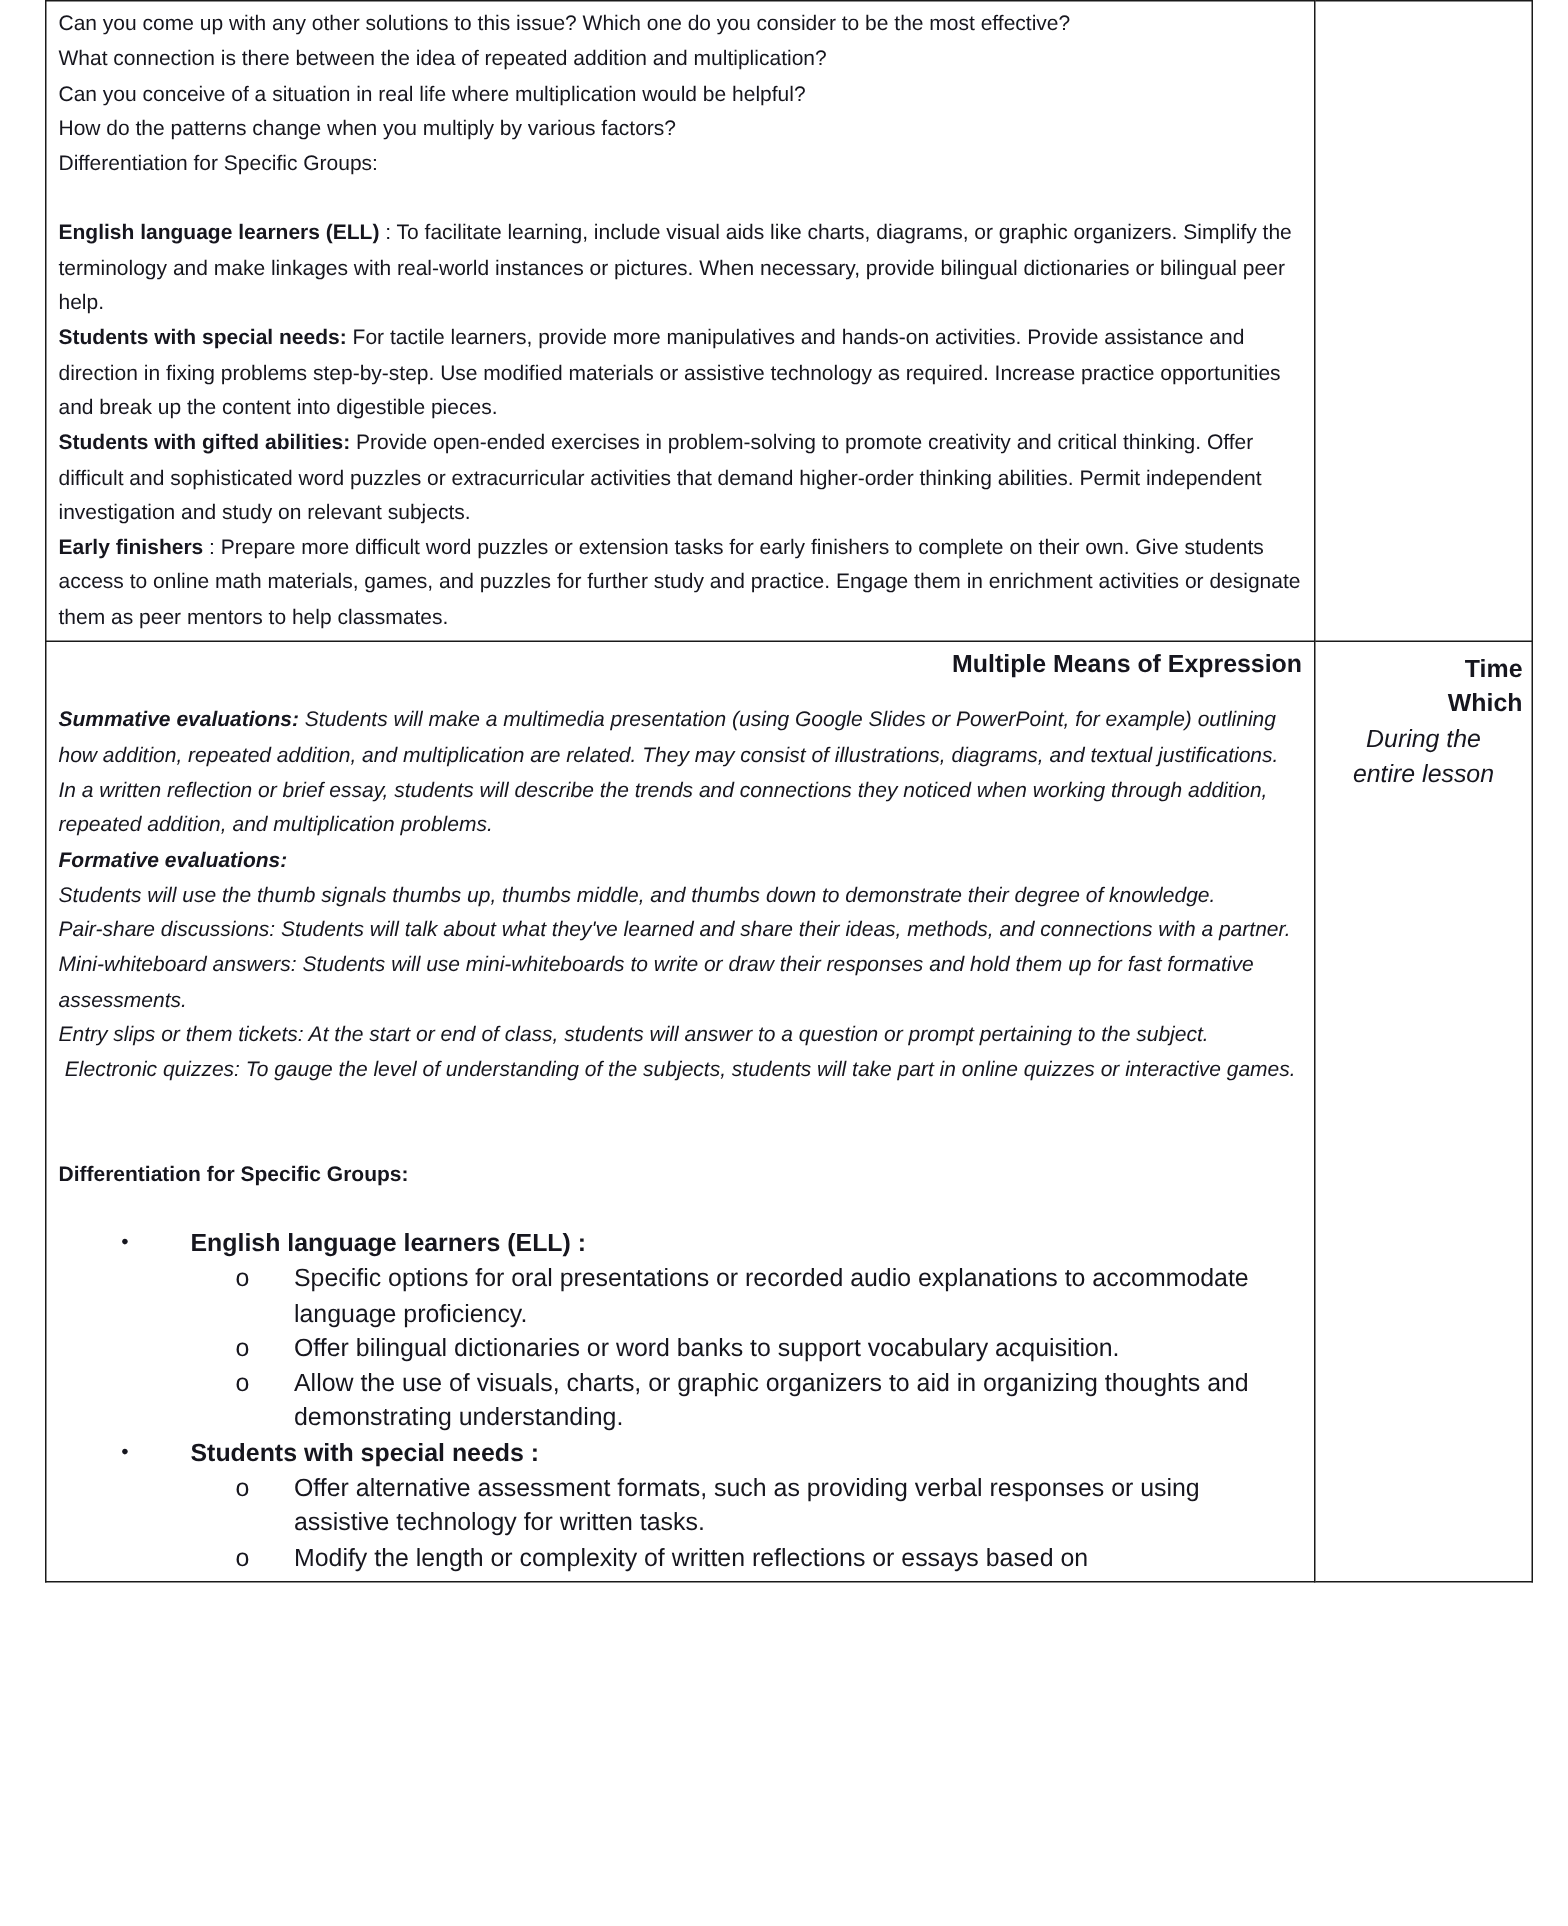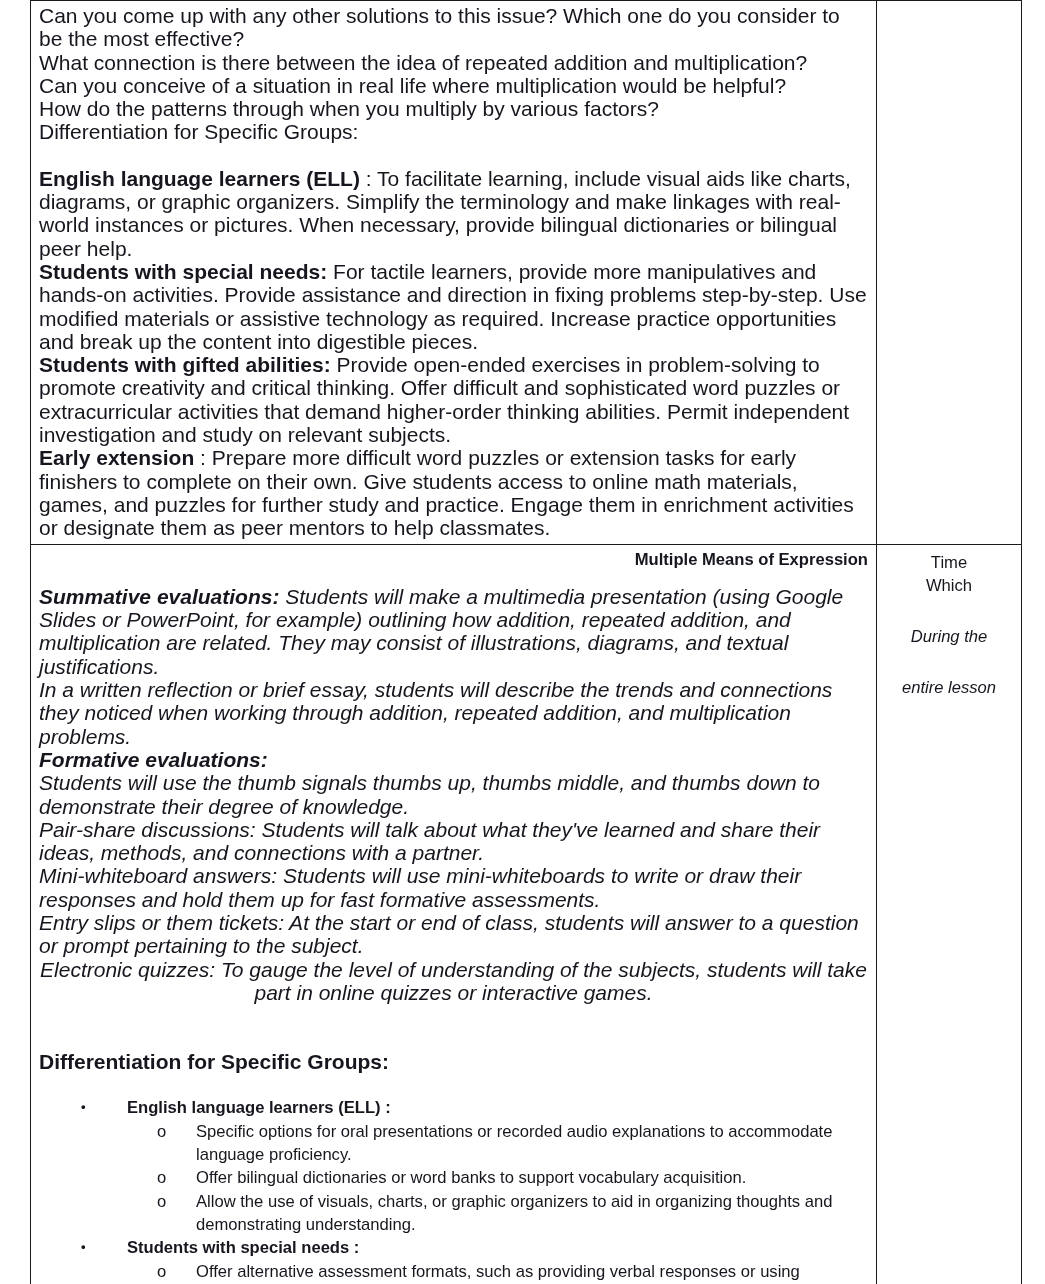--- a/index.html
+++ b/index.html
@@ -43,21 +43,21 @@
   .cell-pad {
     padding: 3px 8px 4px 8px;
   }
   .cell-pad-time {
     padding: 6px 6px 6px 6px;
   }
 
   
   p {
     margin: 0;
-    font-size: 21px;
+    font-size: 14px;
     line-height: 23.3px;
     color: #16161e;
     text-align: left;
   }
   .spacer { display: block; height: 23px; }
   .spacer-sm { display: block; height: 14px; }
   .spacer-lg { display: block; height: 46px; }
 
   b, .b { font-weight: bold; }
   .bi { font-weight: bold; font-style: italic; text-align: center; }
@@ -70,31 +70,30 @@
 
   .hdr-center {
     text-align: right;
     font-weight: bold;
     font-size: 16.6px;
     line-height: 23.3px;
   }
 
   
   .time-title {
-    text-align: center;
-    font-weight: normal;
+    text-align: right;
+    font-weight: bold;
     font-size: 16.6px;
     line-height: 23.3px;
   }
   .time-sub {
     text-align: center;
     font-style: italic;
     font-size: 16.6px;
     line-height: 23.3px;
-    margin-top: 28px;
   }
 
   
   .bullet-row {
     position: relative;
     padding-left: 88px;
     font-size: 16.6px;
     line-height: 23.3px;
     font-weight: bold;
   }
@@ -132,29 +131,29 @@
     </colgroup>
     <tbody>
 
       <tr>
         <td class="col-main">
           <div class="cell-pad">
 
             <p>Can you come up with any other solutions to this issue? Which one do you consider to be the most effective?</p>
             <p>What connection is there between the idea of repeated addition and multiplication?</p>
             <p>Can you conceive of a situation in real life where multiplication would be helpful?</p>
-            <p>How do the patterns through when you multiply by various factors?</p>
+            <p>How do the patterns change when you multiply by various factors?</p>
             <p>Differentiation for Specific Groups:</p>
 
             <span class="spacer"></span>
 
             <p><b class="b">English language learners (ELL)</b><span> : To facilitate learning, include visual aids like charts, diagrams, or graphic organizers. Simplify the terminology and make linkages with real-world instances or pictures. When necessary, provide bilingual dictionaries or bilingual peer help.</span></p>
             <p><b class="b">Students with special needs:</b><span>  For tactile learners, provide more manipulatives and hands-on activities. Provide assistance and direction in fixing problems step-by-step. Use modified materials or assistive technology as required. Increase practice opportunities and break up the content into digestible pieces.</span></p>
             <p><b class="b">Students with gifted abilities:</b><span>  Provide open-ended exercises in problem-solving to promote creativity and critical thinking. Offer difficult and sophisticated word puzzles or extracurricular activities that demand higher-order thinking abilities. Permit independent investigation and study on relevant subjects.</span></p>
-            <p><b class="b">Early extension</b><span> : Prepare more difficult word puzzles or extension tasks for early finishers to complete on their own. Give students access to online math materials, games, and puzzles for further study and practice. Engage them in enrichment activities or designate them as peer mentors to help classmates.</span></p>
+            <p><b class="b">Early finishers</b><span> : Prepare more difficult word puzzles or extension tasks for early finishers to complete on their own. Give students access to online math materials, games, and puzzles for further study and practice. Engage them in enrichment activities or designate them as peer mentors to help classmates.</span></p>
 
           </div>
         </td>
         <td class="col-time">
           <div class="cell-pad-time">
             <p></p>
           </div>
         </td>
       </tr>
 

